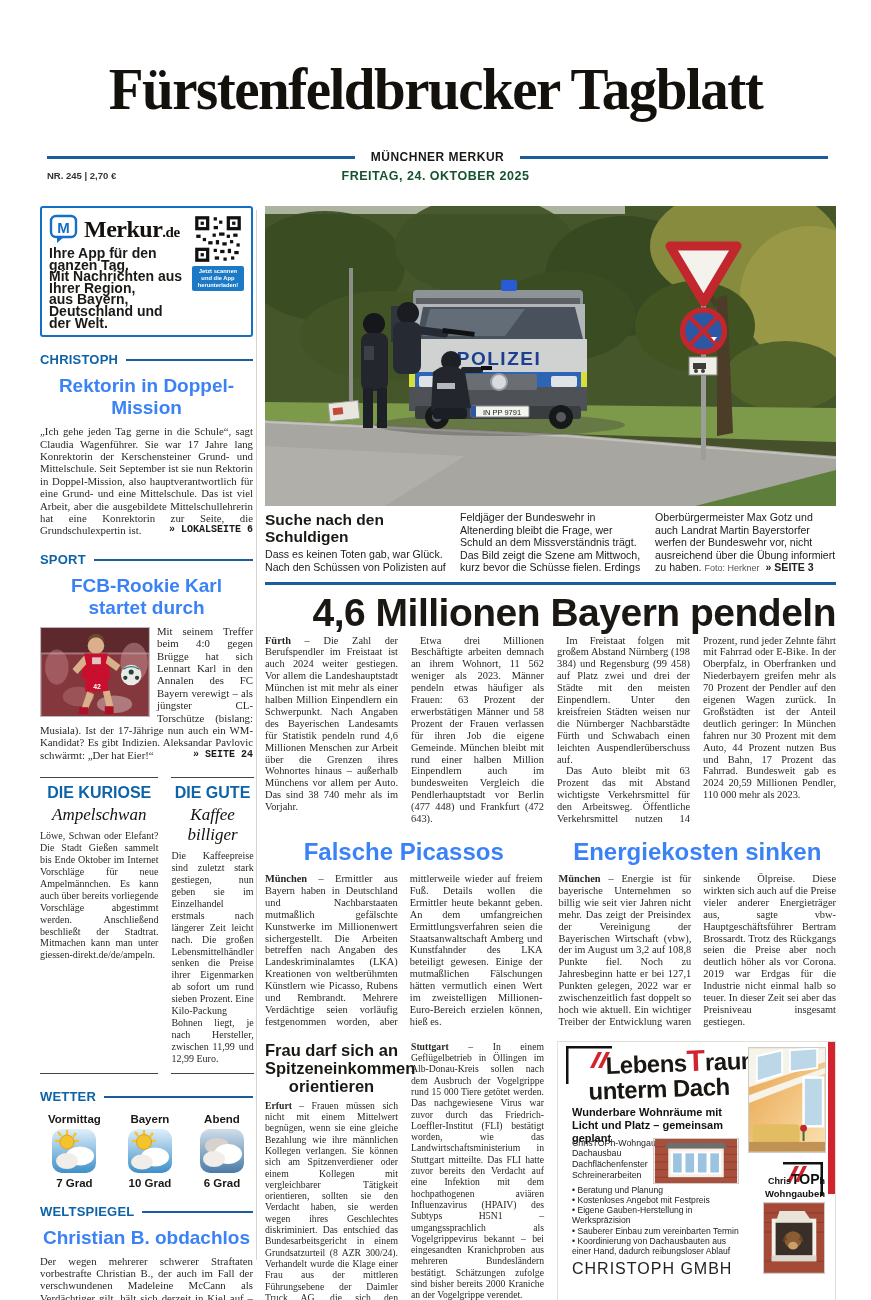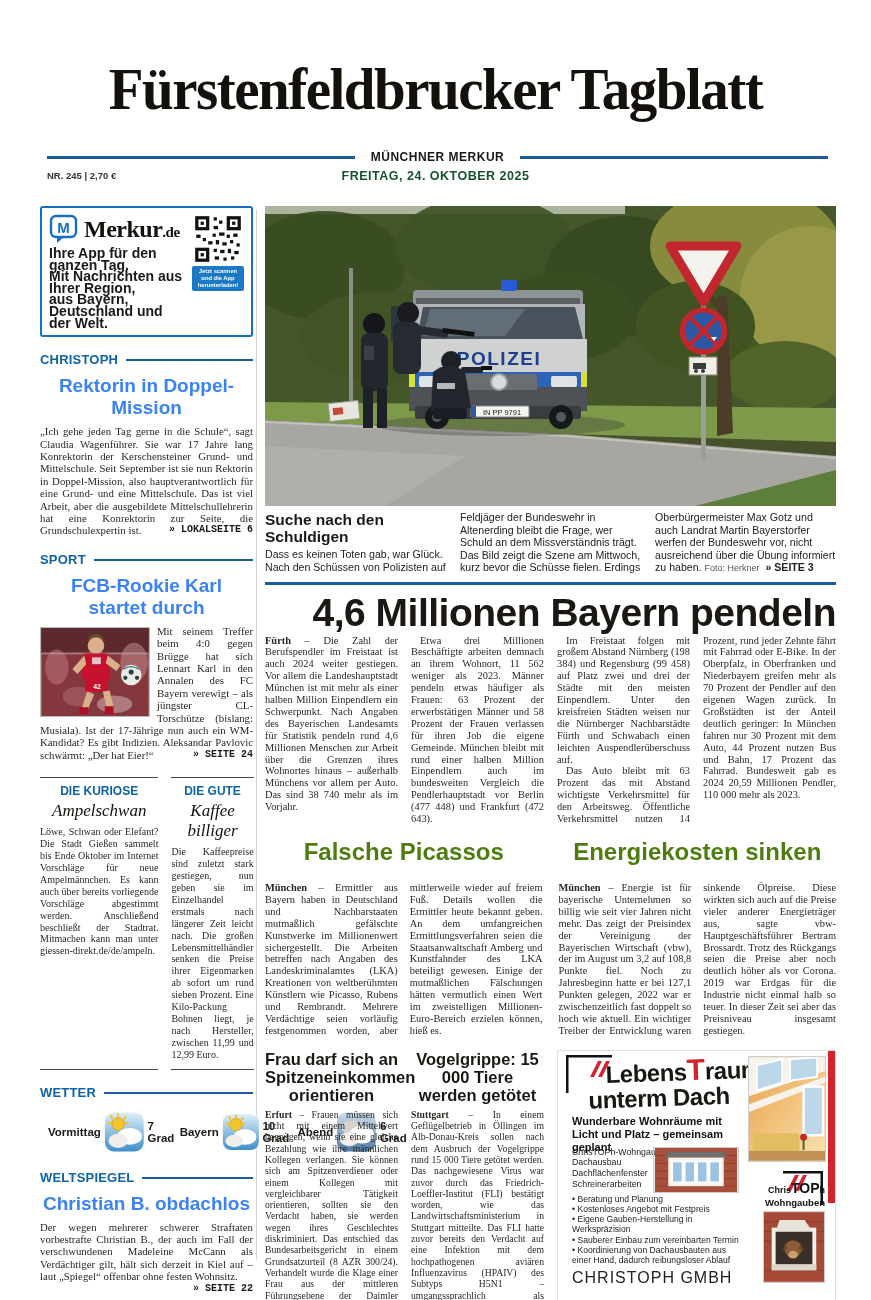--- a/index.html
+++ b/index.html
@@ -46,27 +46,27 @@
 .qr-label{background:#1b79c6;color:#fff;font-family:"Liberation Sans",sans-serif;font-weight:700;
   font-size:5.8px;line-height:7px;text-align:center;border-radius:2px;padding:2px 2px;margin-top:2px;width:52px}
 
 
 .sport-wrap{overflow:hidden}
 .sport-img{float:left;margin:2px 7px 2px 0;border:1px solid #bbb}
 
 
 .duo{display:flex;gap:13px;margin-top:16px}
 .duo-col{flex:1;border-top:1.5px solid #444;border-bottom:1.5px solid #444;padding:6px 0 8px}
-.duo-k{font-family:"Liberation Sans",sans-serif;font-weight:700;font-size:12px;color:#0e63a8;text-align:center}
+.duo-k{font-family:"Liberation Sans",sans-serif;font-weight:700;font-size:16px;color:#0e63a8;text-align:center}
 .duo-t{font-style:italic;font-size:17px;text-align:center;margin:3px 12px 5px;color:#14110d}
 .duo-col p{font-size:10px;line-height:11.9px;text-align:justify;color:#2b2823}
 
 
 .wx-row{display:flex;justify-content:space-between;padding:0 8px;margin-top:9px}
-.wx{display:flex;flex-direction:row;align-items:center;gap:3px;
+.wx{display:flex;flex-direction:column;align-items:center;gap:3px;
   font-family:"Liberation Sans",sans-serif;font-weight:700;font-size:11.5px;color:#1b1916}
 
 
 .photo-frame{width:571px;height:300px;display:block}
 .caption{margin-top:5px;column-count:3;column-gap:14px;font-family:"Liberation Sans",sans-serif;
   font-size:10.6px;line-height:12.5px;color:#222;text-align:left}
 .cap-head{display:block;font-weight:700;font-size:15.5px;line-height:17px;margin-bottom:3px;color:#1b1916}
 .cap-credit{color:#555;font-size:9px}
 .cap-ref{font-weight:700}
 .blue-rule{height:3px;background:#1c5c9e;margin:7px 0 6px}
@@ -76,21 +76,21 @@
   text-align:right;color:#1b1814;letter-spacing:-.5px}
 .lead-sub{font-family:"Liberation Sans",sans-serif;font-weight:700;font-size:15px;
   text-align:center;margin:4px 0 9px;color:#1b1814}
 .lead-body{column-count:4;column-gap:13px;font-size:10.4px;line-height:11.9px;text-align:justify;color:#2b2823}
 .lead-body p+p{text-indent:9px}
 
 
 .row2{display:flex;gap:16px;margin-top:13px}
 .art{flex:1}
 .art h2{font-family:"Liberation Sans",sans-serif;font-weight:700;font-size:24px;text-align:center;
-  margin-bottom:16px;color:#4d7c0f}
+  margin-bottom:7px;color:#3b82f6}
 .cols2{column-count:2;column-gap:12px;font-size:10.4px;line-height:11.9px;text-align:justify;color:#2b2823}
 
 
 .row3{display:flex;gap:13px;margin-top:13px}
 .mini{width:133px;flex:none}
 .mini h3{font-family:"Liberation Sans",sans-serif;font-weight:700;font-size:16.5px;line-height:18px;
   text-align:center;margin-bottom:5px;color:#1b1814}
 .mini p{font-size:9.7px;line-height:11.3px;text-align:justify;color:#2b2823}
 
 
@@ -480,21 +480,20 @@
       </div>
     </article>
   </div>
 
   <div class="row3">
     <article class="mini">
       <h3>Frau darf sich an Spitzeneinkommen orientieren</h3>
       <p><b class="dl">Erfurt</b><span> – Frauen müssen sich nicht mit einem Mittelwert begnügen, wenn sie eine gleiche Bezahlung wie ihre männlichen Kollegen verlangen. Sie können sich am Spitzenverdiener oder einem Kollegen mit vergleichbarer Tätigkeit orientieren, sollten sie den Verdacht haben, sie werden wegen ihres Geschlechtes diskriminiert. Das entschied das Bundesarbeitsgericht in einem Grundsatzurteil (8 AZR 300/24). Verhandelt wurde die Klage einer Frau aus der mittleren Führungsebene der Daimler Truck AG, die sich den Spitzenverdiener in der Riege der männlichen Abteilungsleiter als Vergleichsmaßstab auserkoren hatte – laut Gericht zu Recht.</span></p>
     </article>
     <article class="mini">
-      <h3>Vogelgrippe: 15 000 Tiere werden getötet</h3>
       <p><b class="dl">Stuttgart</b><span> – In einem Geflügelbetrieb in Öllingen im Alb-Donau-Kreis sollen nach dem Ausbruch der Vogelgrippe rund 15 000 Tiere getötet werden. Das nachgewiesene Virus war zuvor durch das Friedrich-Loeffler-Institut (FLI) bestätigt worden, wie das Landwirtschaftsministerium in Stuttgart mitteilte. Das FLI hatte zuvor bereits den Verdacht auf eine Infektion mit dem hochpathogenen aviären Influenzavirus (HPAIV) des Subtyps H5N1 – umgangssprachlich als Vogelgrippevirus bekannt – bei eingesandten Kranichproben aus mehreren Bundesländern bestätigt. Schätzungen zufolge sind bisher bereits 2000 Kraniche an der Vogelgrippe verendet.</span></p>
     </article>
 
     <div class="lt-ad">
       <div class="lt-redbar-r"></div>
 
       <svg width="46" height="38" style="position:absolute;left:8px;top:4px">
         <rect x="0" y="0" width="46" height="2.5" fill="#111"></rect>
           <rect x="0" y="0" width="2.5" height="38" fill="#111"></rect>
         <polygon points="24,22 32,6 36,6 28,22" fill="#d2232e"></polygon>

